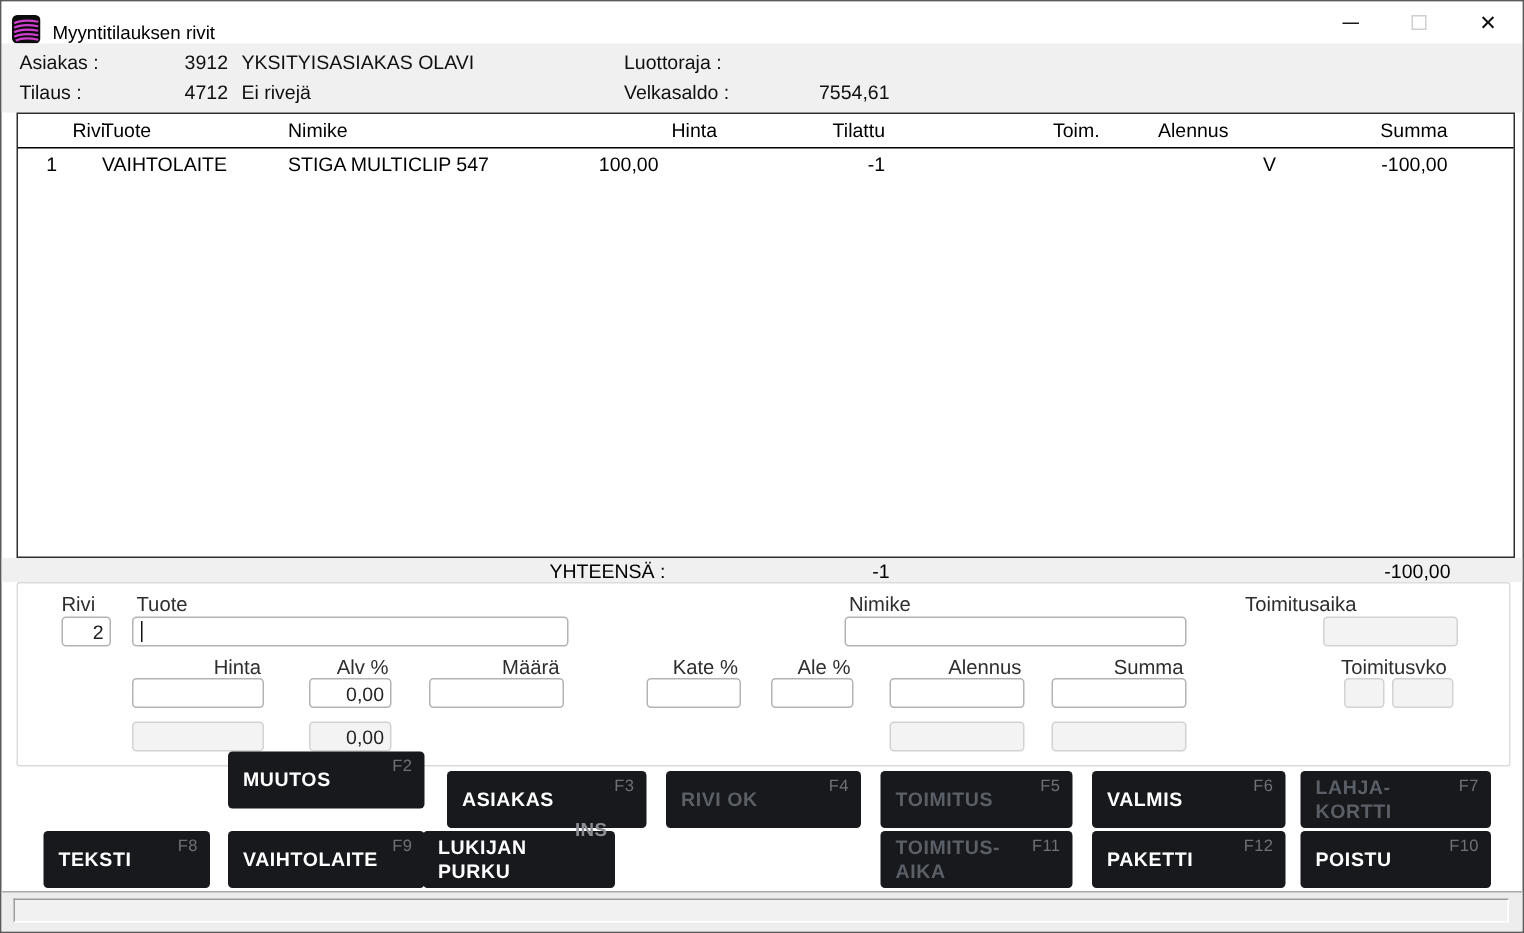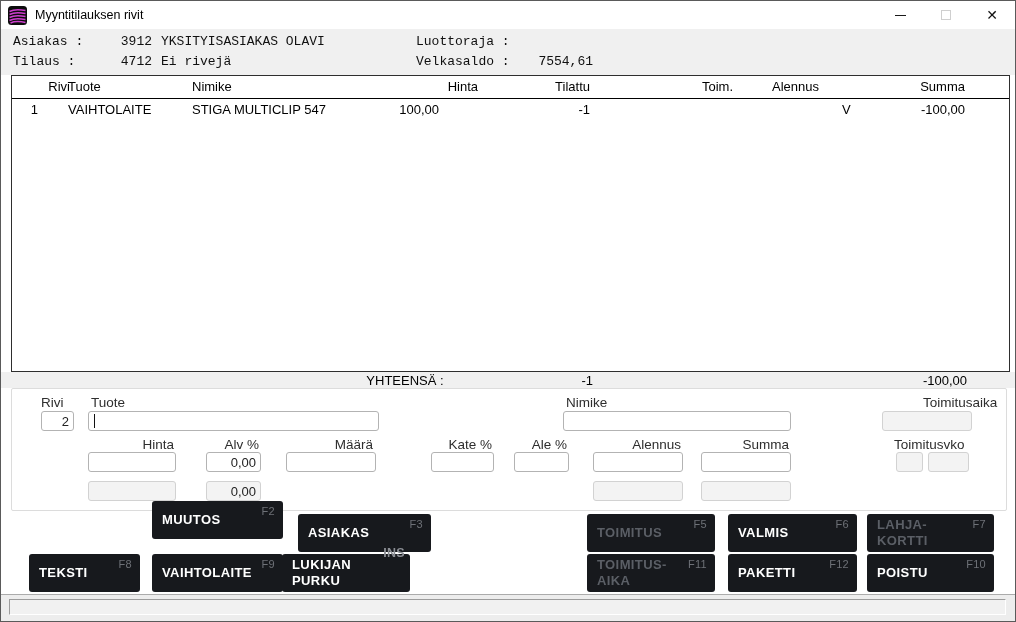--- a/index.html
+++ b/index.html
@@ -4,30 +4,30 @@
 <style>
   * { margin:0; padding:0; box-sizing:border-box; }
   html,body { background:#cfcfcf; }
   #app {
     position:relative; width:1016px; height:622px; background:#ffffff;
     border:1px solid #5a5a5a; overflow:hidden;
     font-family:"Liberation Sans", sans-serif; color:#1b1b1b;
   }
   
   .titlebar { position:absolute; top:0; left:0; right:0; height:28px; background:#fff;
-    display:flex; align-items:center; padding-left:7px; }
+    display:flex; align-items:flex-end; padding-left:7px; }
   .app-icon { width:19px; height:19px; display:inline-block; }
   .title { font-size:12.5px; margin-left:8px; color:#000; }
   .win-controls { position:absolute; right:0; top:0; height:28px; display:flex; }
   .wc { width:46px; height:28px; display:flex; align-items:center; justify-content:center; cursor:default; }
   .min-glyph { width:11px; border-bottom:1.5px solid #1a1a1a; display:block; }
   .max-glyph { width:10px; height:10px; border:1.4px solid #cfcfcf; display:block; }
   .wc.close { font-size:14px; color:#111; }
   
-  .header-band { position:absolute; top:28px; left:0; right:0; height:46px; background:#f0f0f0; font-size:13px; color:#101010;font-family:Liberation Mono, monospace; }
+  .header-band { position:absolute; top:28px; left:0; right:0; height:46px; background:#f0f0f0; font-size:13px; color:#101010; }
   .header-band span { position:absolute; white-space:nowrap; }
   .hr1 { top:5px; } .hr2 { top:25px; }
   .num-col { left:60px; width:91px; text-align:right; }
   
   .otable { position:absolute; top:74px; left:10px; width:999px; height:297px; background:#fff;
     border:1px solid #2e2e2e; font-size:13px; color:#000; }
   .thead { position:relative; height:23px; border-bottom:1px solid #000; }
   .trow  { position:relative; height:16px; margin-top:3px; }
   .otable span { position:absolute; top:3px; white-space:nowrap; }
   .trow span { top:0; }
@@ -151,21 +151,21 @@
 
   <span class="fl" style="left:40px;top:394px">Rivi</span>
   <input class="fi num" style="left: 40px; top: 410px; width: 33px;" value="2">
   <span class="fl" style="left:90px;top:394px">Tuote</span>
   <div class="tuote-wrap" style="left:87px;top:410px;width:291px;height:20px">
     <input class="fi" style="left: 0px; top: 0px; width: 291px;" value="">
     <span class="caret"></span>
   </div>
   <span class="fl" style="left:565px;top:394px">Nimike</span>
   <input class="fi" style="left: 562px; top: 410px; width: 228px;" value="">
-  <span class="fl" style="left:922px;top:394px">Toimitusaika</span>
+  <span class="fl" style="left:829px;top:394px">Toimitusaika</span>
   <input class="fi dis" style="left: 881px; top: 410px; width: 90px;" disabled="" value="">
 
   <span class="fl ra" style="left:103px;top:436px">Hinta</span>
   <span class="fl ra" style="left:188px;top:436px">Alv %</span>
   <span class="fl ra" style="left:302px;top:436px">Määrä</span>
   <span class="fl ra" style="left:421px;top:436px">Kate %</span>
   <span class="fl ra" style="left:496px;top:436px">Ale %</span>
   <span class="fl ra" style="left:610px;top:436px">Alennus</span>
   <span class="fl ra" style="left:718px;top:436px">Summa</span>
   <span class="fl" style="left:893px;top:436px">Toimitusvko</span>
@@ -186,20 +186,24 @@
   <input class="fi dis" style="left: 700px; top: 480px; width: 90px;" disabled="" value="">
 
   <button class="fbtn" style="left:151px;top:500px;width:131px">
     <span class="btn-label">MUUTOS</span>
       <span class="key">F2</span>
     </button>
   <button class="fbtn" style="left:297px;top:513px;width:133px">
     <span class="btn-label">ASIAKAS</span>
       <span class="key">F3</span>
     </button>
+  <button class="fbtn disabled" style="left:443px;top:513px;width:130px">
+    <span class="btn-label">RIVI OK</span>
+      <span class="key">F4</span>
+    </button>
   <button class="fbtn disabled" style="left:586px;top:513px;width:128px">
     <span class="btn-label">TOIMITUS</span>
       <span class="key">F5</span>
     </button>
   <button class="fbtn" style="left:727px;top:513px;width:129px">
     <span class="btn-label">VALMIS</span>
       <span class="key">F6</span>
     </button>
   <button class="fbtn disabled" style="left:866px;top:513px;width:127px">
     <span class="btn-label">LAHJA-

